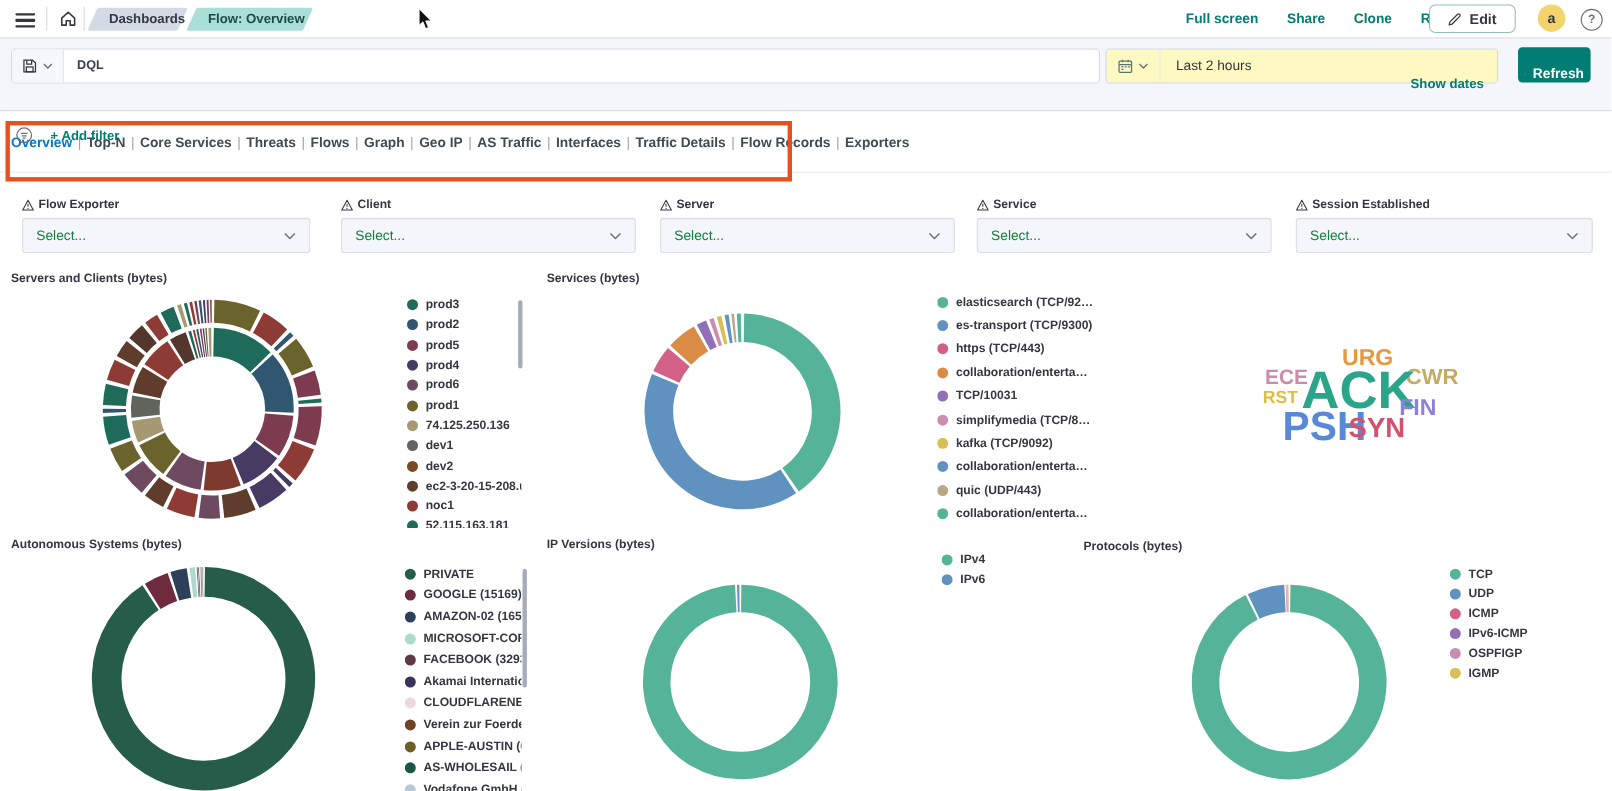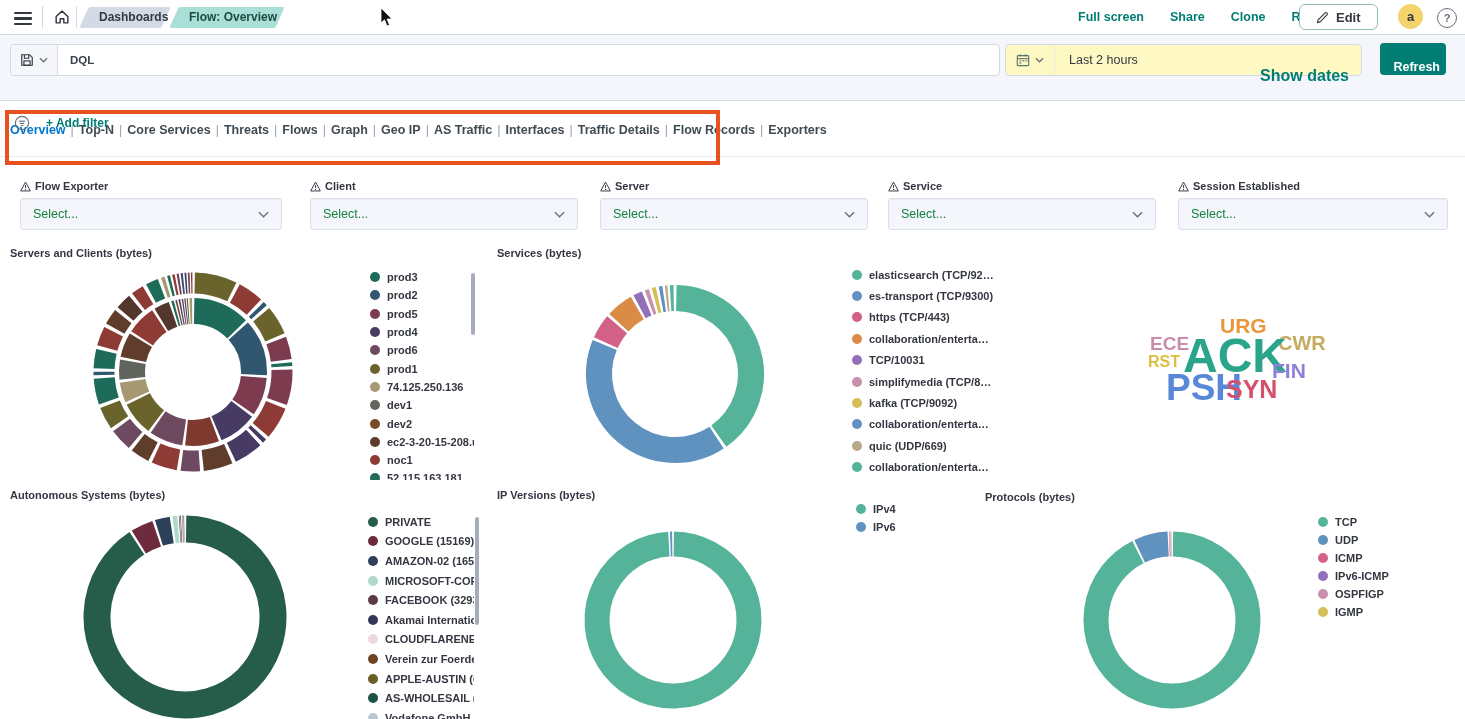--- a/index.html
+++ b/index.html
@@ -26,21 +26,21 @@
   
   #query-strip{left:0;top:35px;width:1465px;height:65px;background:#f4f6fb;border-bottom:1px solid #d3dae6;z-index:10;}
   #search-group{left:10px;top:9px;width:988px;height:30px;background:#fff;border:1px solid #d3dae6;border-radius:4px;display:flex;align-items:center;}
   #save-query-seg{display:flex;align-items:center;gap:5px;padding:0 9px;height:100%;border-right:1px solid #d3dae6;background:#f5f7fa;border-radius:4px 0 0 4px;}
   #search-input{flex:1;border:none;outline:none;background:transparent;font-size:13px;color:#343741;padding:0 12px;font-family:"Liberation Sans",sans-serif;}
   #search-input::placeholder{color:#8b93a0;}
   #dql-label{padding:0 12px;font-size:11.5px;font-weight:700;color:#39414d;}
   #date-group{left:1005px;top:9px;width:355px;height:30px;background:#fef9c3;border:1px solid #d3dae6;border-radius:4px;display:flex;align-items:center;}
   #date-icon-seg{display:flex;align-items:center;gap:5px;padding:0 10px;height:100%;border-right:1px solid #e6ebf2;}
   #time-range{font-size:12.5px;color:#343741;padding-left:14px;flex:1;}
-  #show-dates{font-size:16px;font-weight:600;color:#017d73;padding-right:12px;cursor:pointer;margin-top:32px;}
+  #show-dates{font-size:12px;font-weight:600;color:#017d73;padding-right:12px;cursor:pointer;margin-top:32px;}
   #refresh-btn{left:1380px;top:8px;height:32px;width:66px;background:#017d73;border:none;border-radius:4px;color:#fff;font-size:12.5px;font-weight:700;display:flex;align-items:flex-end;justify-content:center;gap:6px;cursor:pointer;font-family:"Liberation Sans",sans-serif;}
   #add-filter-row{left:0;top:76px;width:100%;height:24px;display:flex;align-items:center;gap:16px;padding-left:14px;}
   #add-filter-label{font-size:12px;font-weight:700;color:#017d73;cursor:pointer;}
 
   
   #tabs{left:10px;top:123px;font-size:12.5px;font-weight:700;white-space:nowrap;z-index:5;}
   .tab{color:#3f4b53;cursor:pointer;}
   .tab.active{color:#0077cc;}
   .tab-sep{color:#9aa2af;padding:0 5px;font-weight:400;}
   #annotation-box{left:5px;top:110px;width:707px;height:47px;border:4px solid #e8501f;z-index:6;pointer-events:none;}
@@ -440,21 +440,21 @@
     <div class="lg-row" style="height: 21.4px;">
       <span class="lg-dot" style="background: rgb(214, 191, 87);"></span>
       <span class="lg-label">kafka (TCP/9092)</span>
     </div>
     <div class="lg-row" style="height: 21.4px;">
       <span class="lg-dot" style="background: rgb(96, 146, 192);"></span>
       <span class="lg-label">collaboration/enterta…</span>
     </div>
     <div class="lg-row" style="height: 21.4px;">
       <span class="lg-dot" style="background: rgb(185, 168, 136);"></span>
-      <span class="lg-label">quic (UDP/669)</span>
+      <span class="lg-label">quic (UDP/443)</span>
     </div>
     <div class="lg-row" style="height: 21.4px;">
       <span class="lg-dot" style="background: rgb(84, 179, 153);"></span>
       <span class="lg-label">collaboration/enterta…</span>
     </div>
   </div>
 
 <div id="legend-as" class="legend abs" style="left:368px;top:512px;width:106px;height:207px;">
     <div class="lg-row" style="height: 19.6px;">
       <span class="lg-dot" style="background: rgb(38, 92, 74);"></span>

